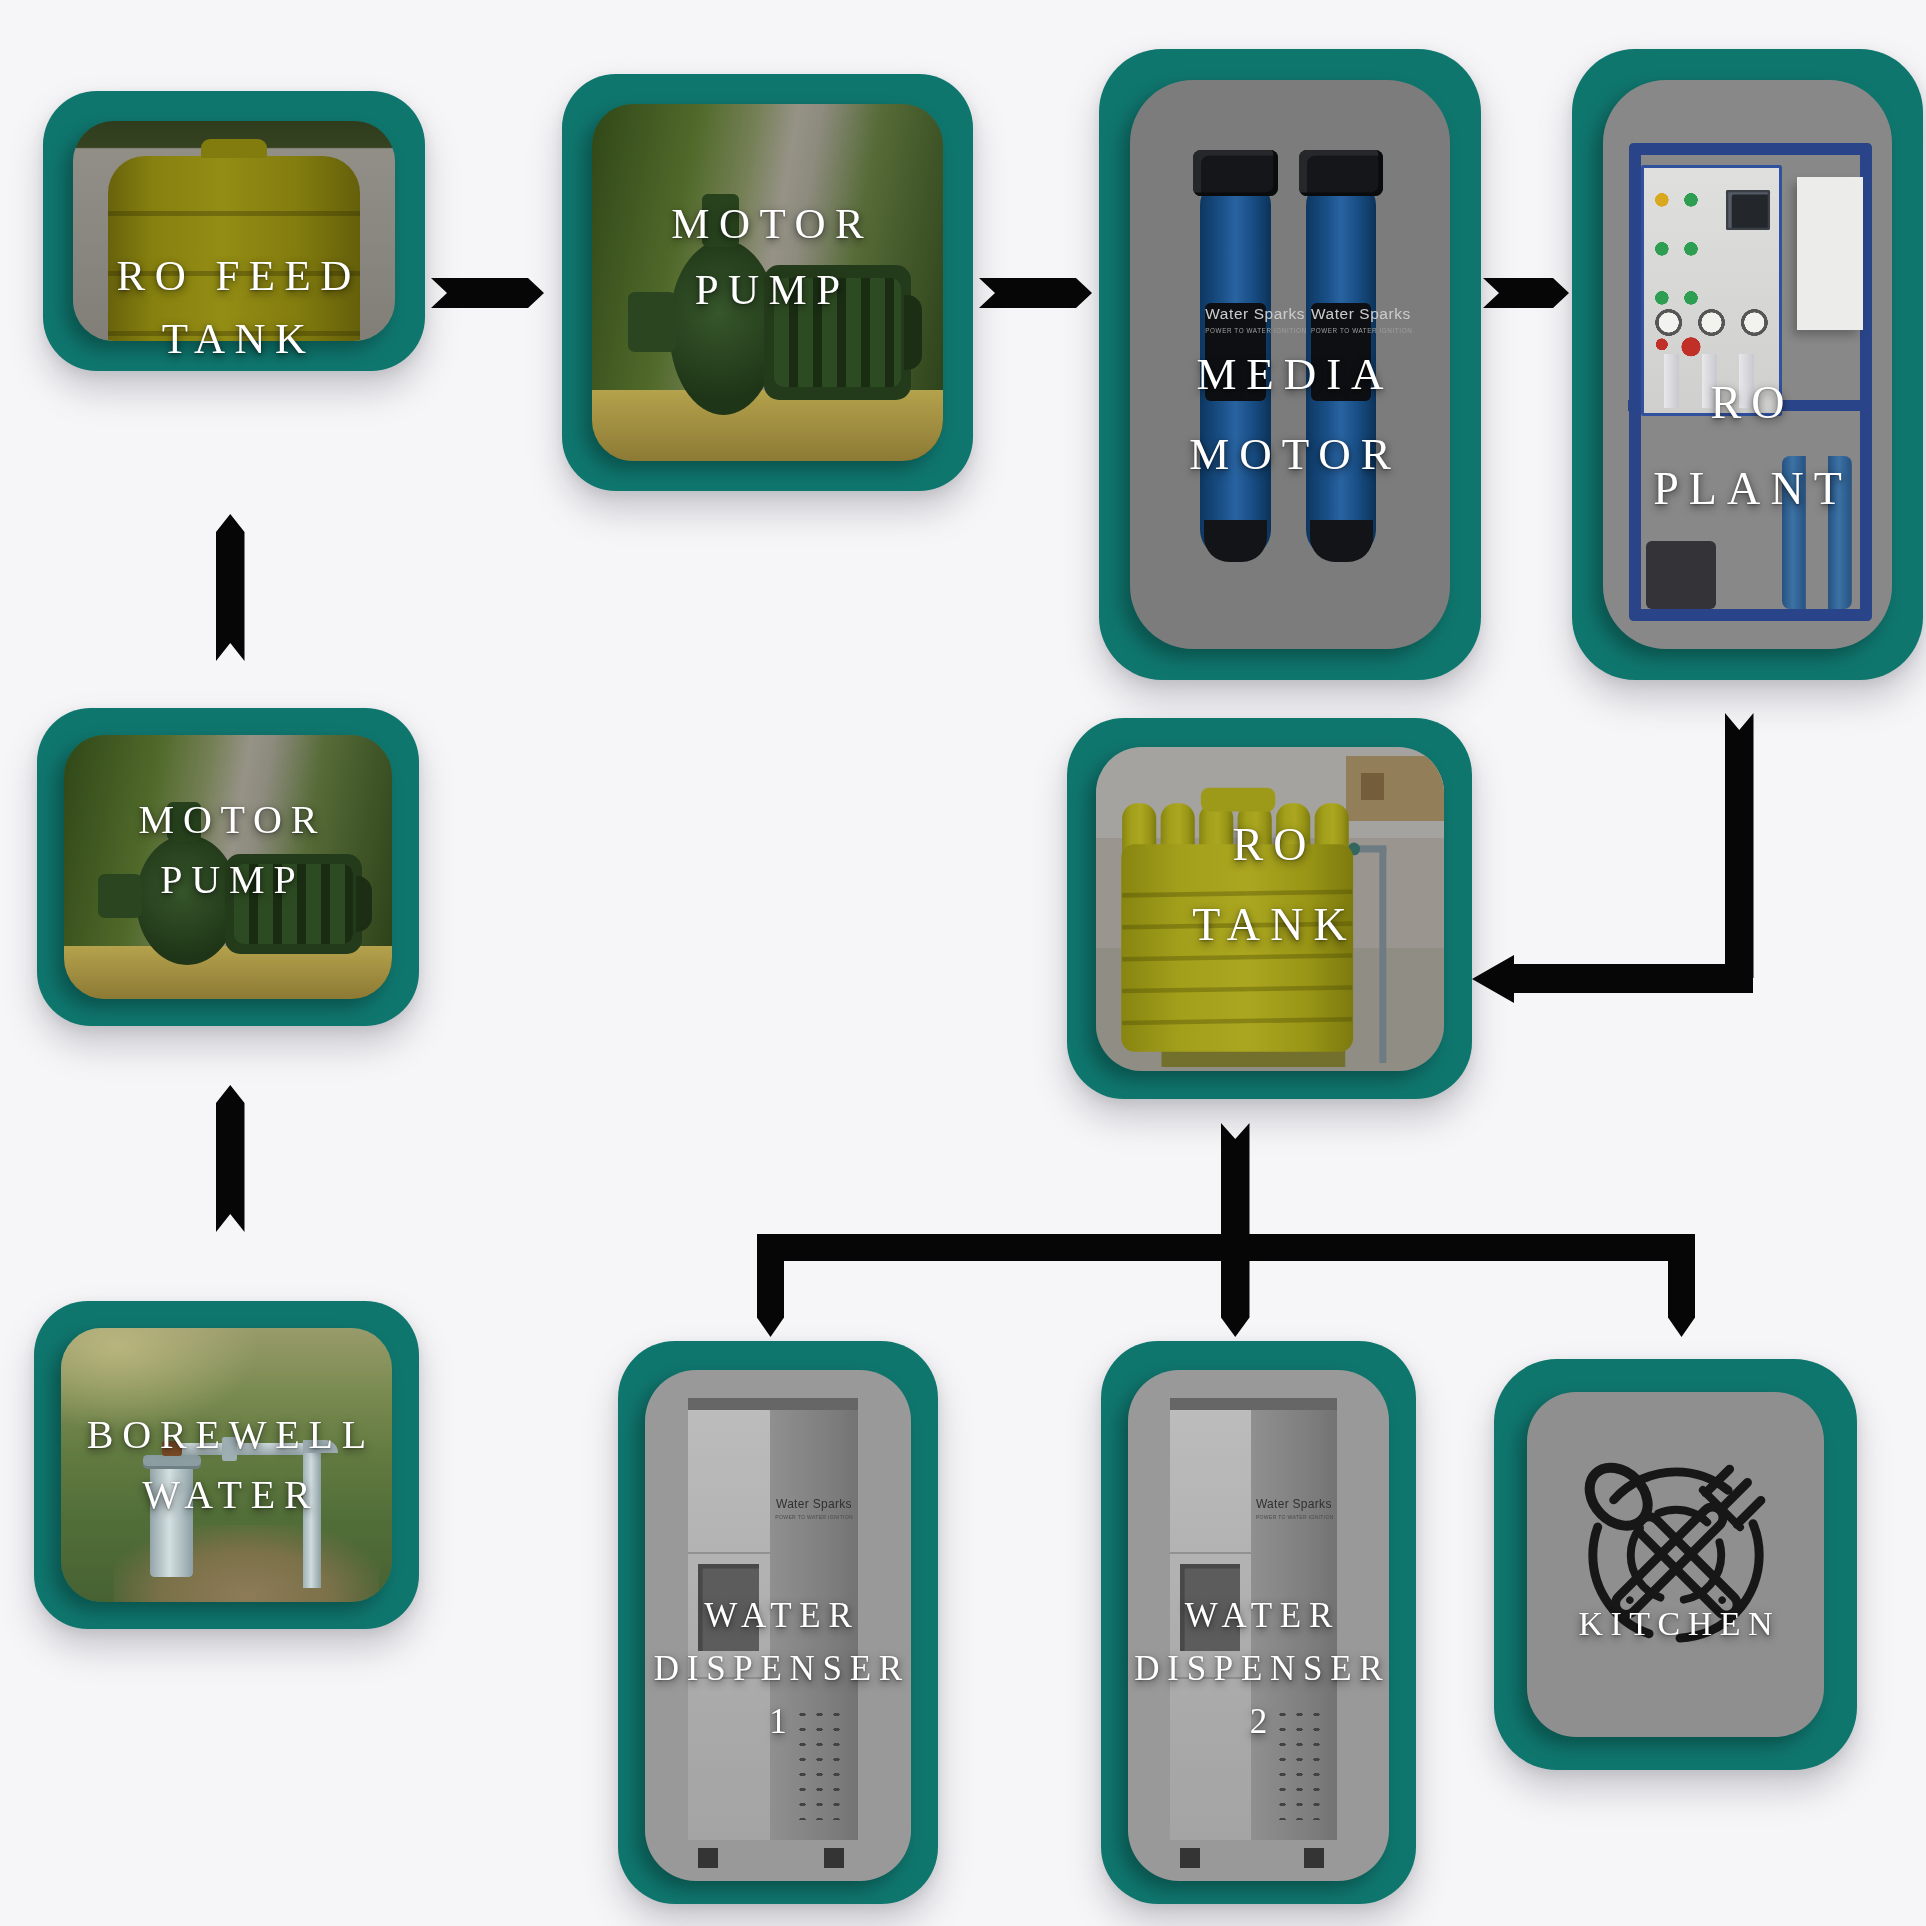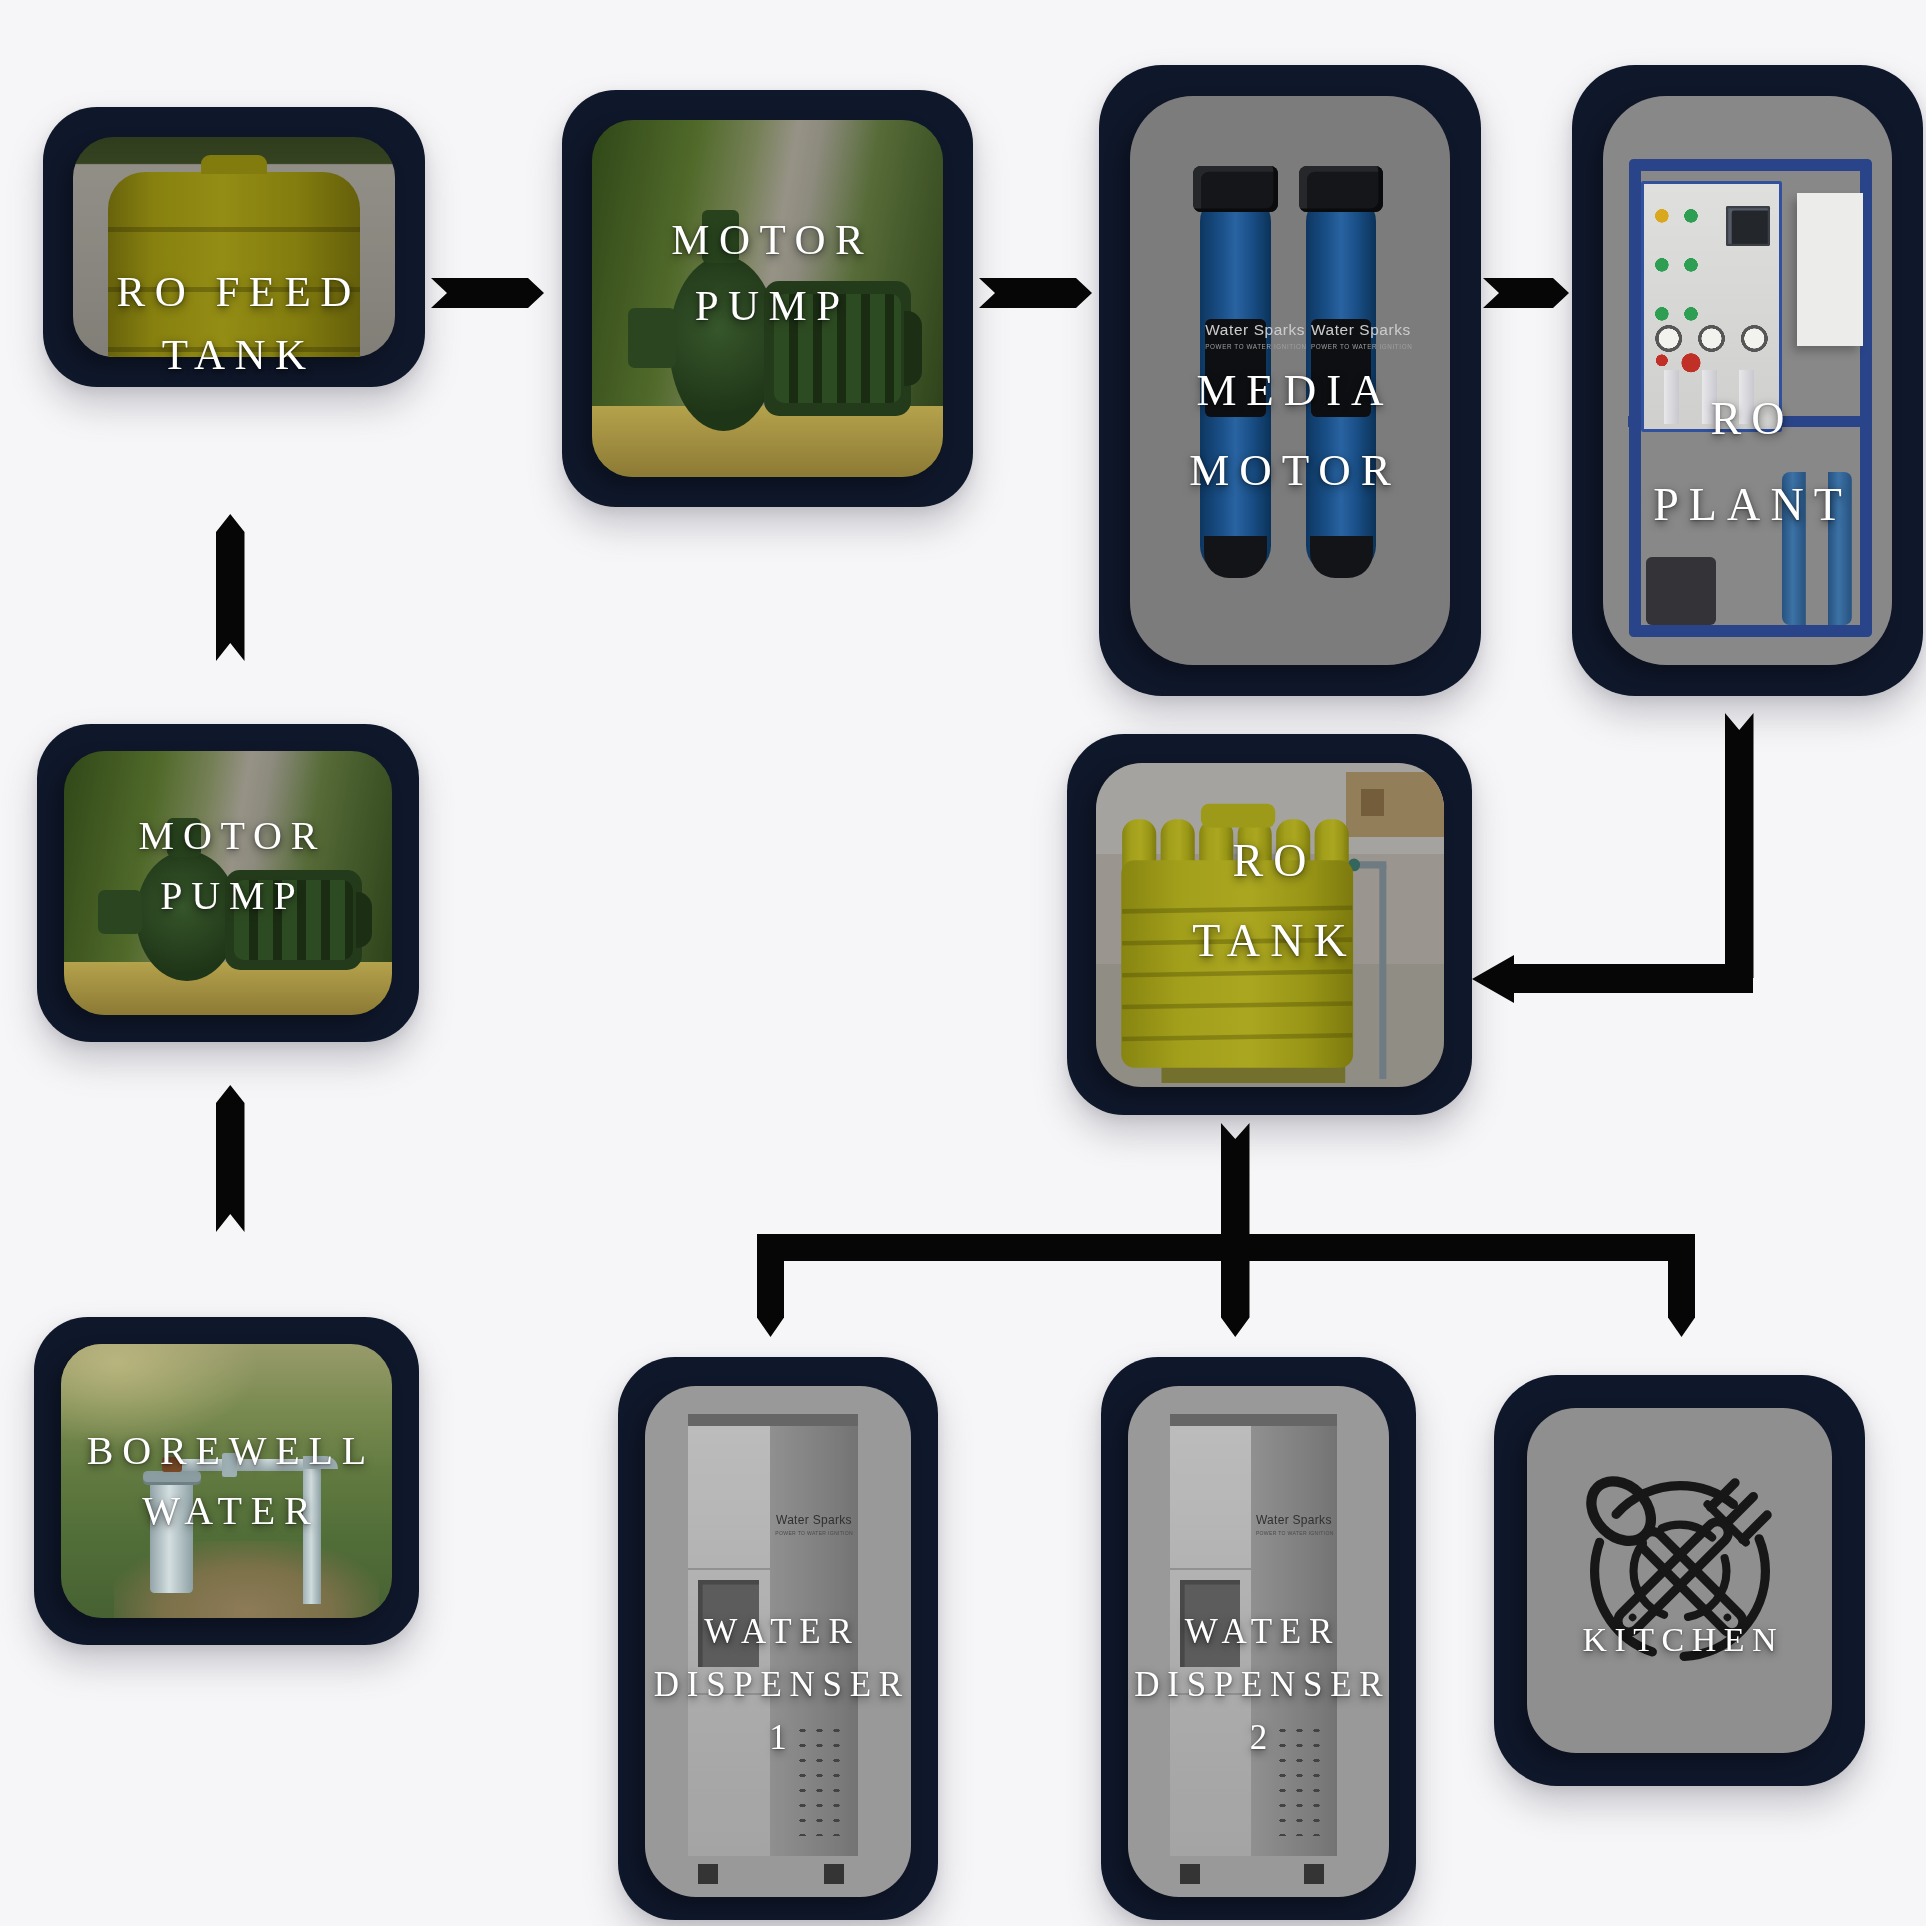--- a/index.html
+++ b/index.html
@@ -7,23 +7,22 @@
     width:1926px;height:1926px;
     background:#f6f6f8;
     font-family:"Liberation Sans", sans-serif;
     position:relative;
     overflow:hidden;
   }
   #canvas{position:absolute;inset:0;}
 
   
   .card{
-    position:absolute;background:#0f172a;border-radius:57px;
+    position:absolute;background:#0f766e;border-radius:57px;
     box-shadow:0 19.4px 34px rgba(110,110,120,.32), 0 4.6px 10.3px rgba(120,120,130,.16);
-    margin-top:16px;
   }
   .cimg{
     position:absolute;inset:30px;border-radius:41px;overflow:hidden;
     box-shadow:-8px 9px 18px rgba(0,0,0,.30);
   }
   .shade{position:absolute;inset:0;background:rgba(8,8,8,.28);}
   .shade.lite{background:rgba(8,8,8,.14);}
 
   .label{
     position:absolute;left:-40px;right:-40px;text-align:center;z-index:6;
@@ -363,21 +362,21 @@
       </div>
       <div class="shade lite"></div>
     </div>
     <div class="label" style="top:248px;--fs:35px;--lh:53px;">
       <div class="tline">WATER</div>
       <div class="tline">DISPENSER</div>
       <div class="tline">2</div>
     </div>
   </div>
 
-  <div class="card" style="left:1494px;top:1359px;width:363px;height:411px;border-radius:63px;padding-left:8px;">
+  <div class="card" style="left:1494px;top:1359px;width:363px;height:411px;border-radius:63px;">
     <div class="cimg sc-kitchen" style="inset:33px;border-radius:49px;">
       <svg class="kt-svg" viewBox="0 0 440 440">
         <g fill="none" stroke="#171717" stroke-linecap="round">
           <circle cx="220" cy="222" r="158" stroke-width="17" stroke-dasharray="240 60 250 60 240 80"></circle>
           <circle cx="220" cy="222" r="86" stroke-width="15" stroke-dasharray="120 45 160 45 100 45"></circle>
           <g transform="rotate(-45 220 220)">
             <ellipse cx="220" cy="66" rx="47" ry="62" stroke-width="19"></ellipse>
             <rect x="200" y="128" width="40" height="248" rx="20" stroke-width="17"></rect>
             <circle cx="220" cy="344" r="7" fill="#171717" stroke="none"></circle>
           </g>

